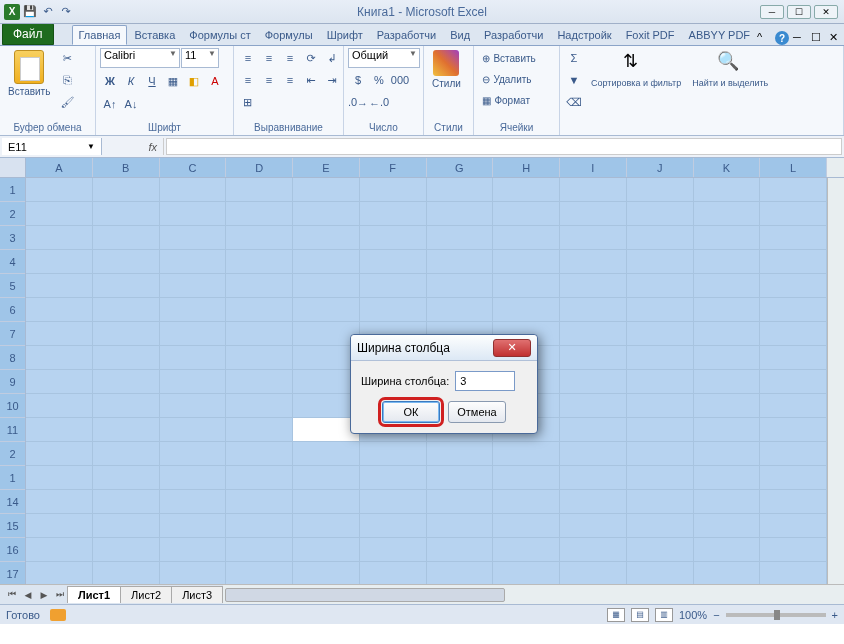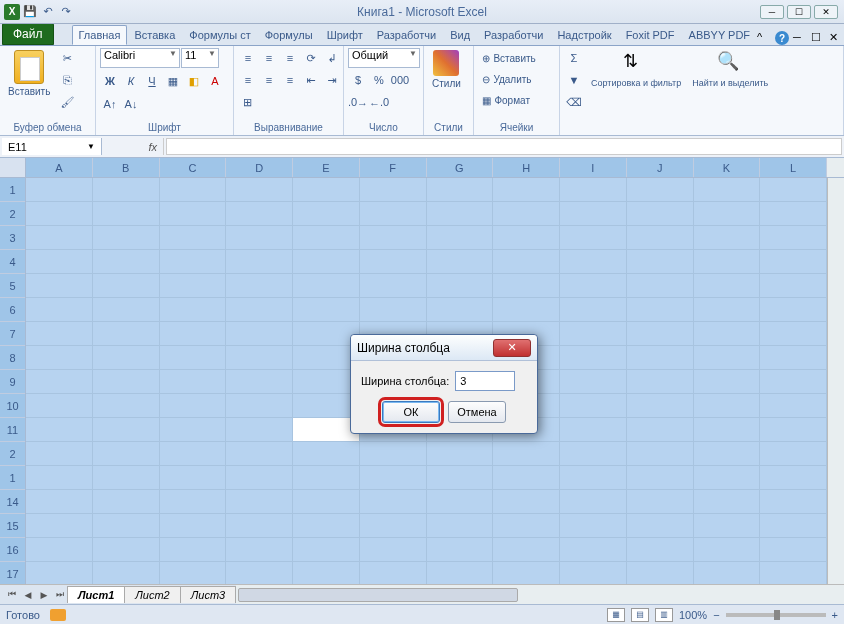--- a/index.html
+++ b/index.html
@@ -50,21 +50,21 @@
 .rowheads { width: 26px; background: #e8eef7; border-right: 1px solid #a8bad3; }
 .rowhead { height: 24px; border-bottom: 1px solid #c0cce0; display: flex; align-items: center; justify-content: center; font-size: 11px; color: #3a5a8a; background: #9fc5e8; cursor: pointer; }
 .cells { flex: 1; position: relative; background: #b7d3f0; }
 .cellrow { height: 24px; display: flex; }
 .cell { border-right: 1px solid #a8c4e0; border-bottom: 1px solid #a8c4e0; background: #b7d3f0; }
 .cell.active { background: #fff; }
 .vscroll { width: 17px; background: #e8eef0; border-left: 1px solid #bbb; }
 .hscroll-area { height: 20px; display: flex; background: #e8eef0; border-top: 1px solid #bbb; }
 .sheet-tabs { display: flex; align-items: center; gap: 0; padding-left: 4px; background: #dce5f0; }
 .navbtn { width: 16px; height: 16px; font-size: 9px; display: flex; align-items: center; justify-content: center; cursor: pointer; color: #555; }
-.sheet-tab { padding: 2px 10px; font-size: 11px; background: #f0f0f0; border: 1px solid #aaa; border-bottom: none; cursor: pointer; margin-left: -1px; font-style: italic; }
+.sheet-tab { padding: 2px 10px; font-size: 11px; background: #f0f0f0; border: 1px solid #aaa; border-bottom: none; cursor: pointer; margin-left: -1px; }
 .sheet-tab.active { background: #fff; font-weight: bold; }
 .hscroll { flex: 1; background: #e8eef0; display: flex; align-items: center; }
 .hscroll .thumb { width: 280px; height: 14px; background: #d0d8e4; border: 1px solid #aaa; margin-left: 2px; border-radius: 2px; }
 
 
 .statusbar { height: 20px; background: #dfe7f2; border-top: 1px solid #a8bad3; display: flex; align-items: center; font-size: 11px; color: #3a5a8a; padding: 0 6px; }
 .status-right { margin-left: auto; display: flex; align-items: center; gap: 6px; }
 .viewbtn { width: 18px; height: 14px; border: 1px solid #999; background: #fff; cursor: pointer; font-size: 8px; display: flex; align-items: center; justify-content: center; }
 .zoom-slider { width: 100px; height: 4px; background: #bbb; position: relative; }
 .zoom-slider .handle { position: absolute; left: 48px; top: -3px; width: 6px; height: 10px; background: #888; }

